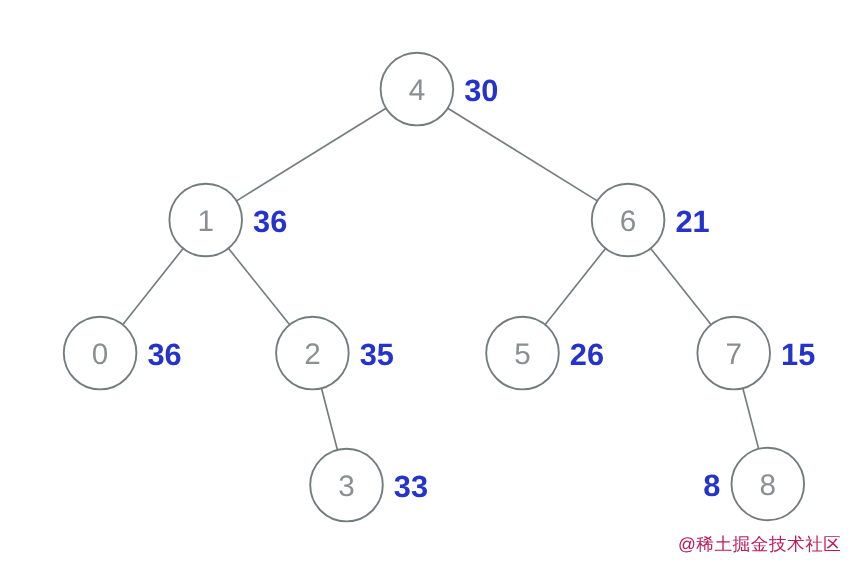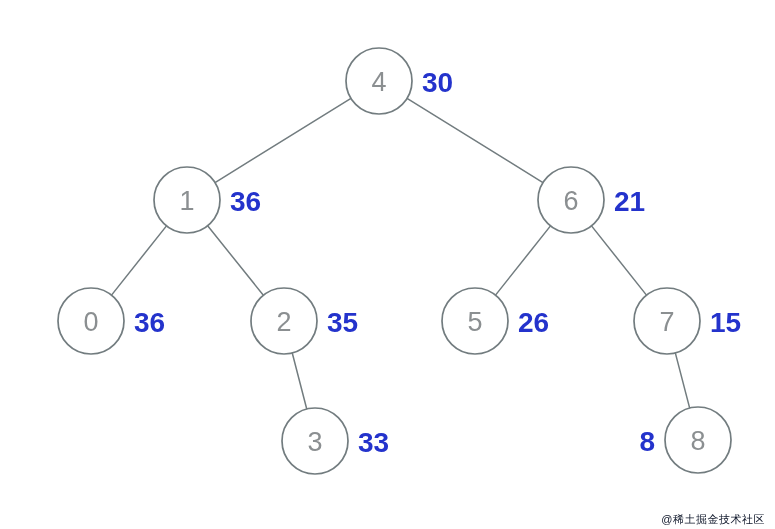--- a/index.html
+++ b/index.html
@@ -34,23 +34,23 @@
   }
   .node-label {
     fill: #2433cc;
     font-size: 28px;
     font-weight: 700;
     font-family: "Liberation Sans", "DejaVu Sans", sans-serif;
   }
   .watermark {
     position: absolute;
     right: 10px;
-    bottom: 2px;
-    font-size: 11px;
-    color: #0f172a;
+    bottom: 23px;
+    font-size: 16px;
+    color: #be185d;
     letter-spacing: 0.5px;
     user-select: none;
   }
 </style>
 </head>
 <body>
 
 <div class="canvas">
   <svg id="tree-svg" width="775" height="529" viewBox="0 0 775 529">
       <line x1="350.95059443809396" y1="98.38478782222302" x2="215.04940556190604" y2="182.61521217777698" class="tree-edge"></line>

